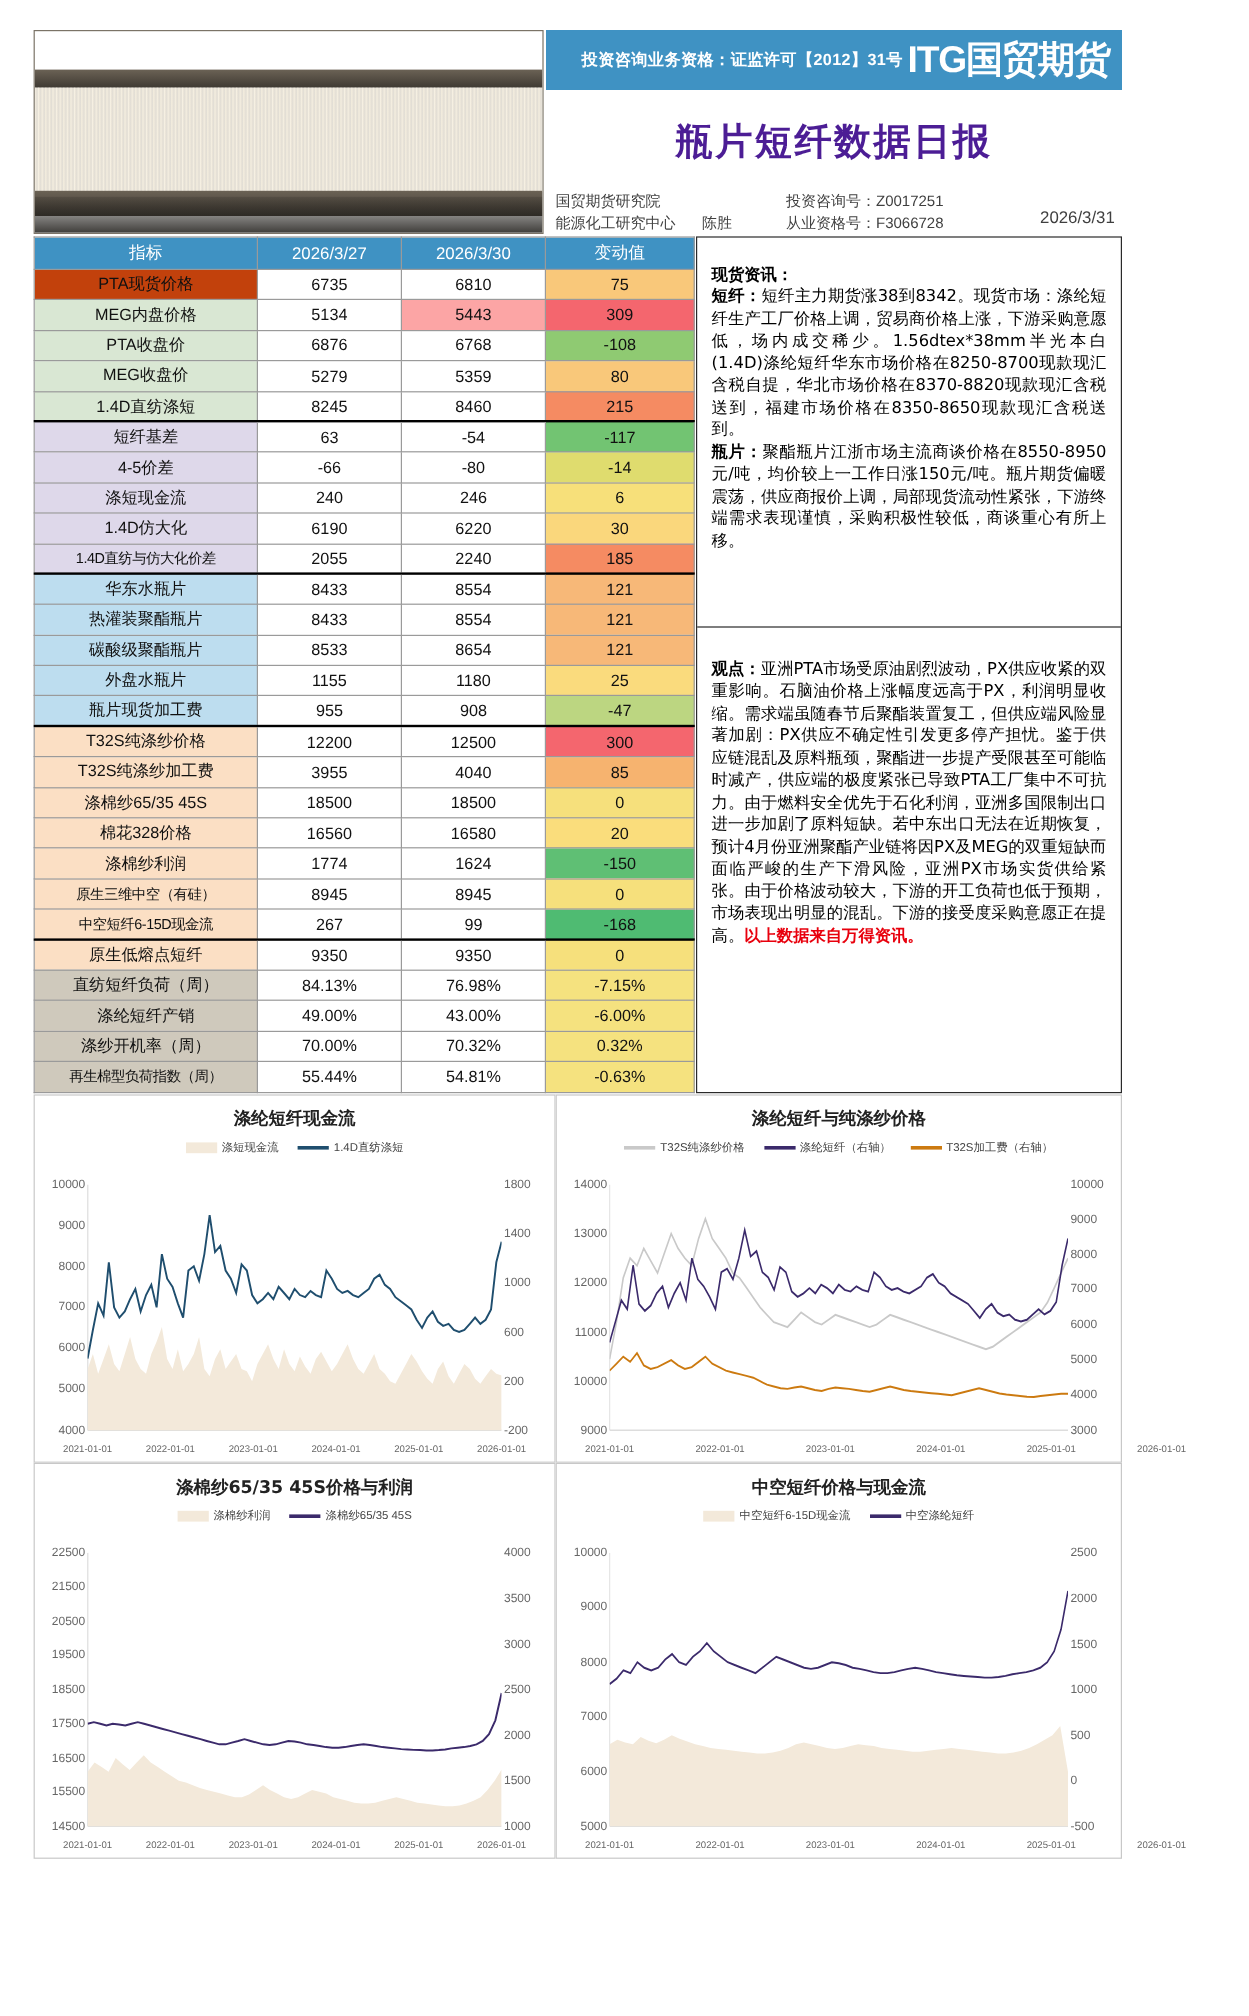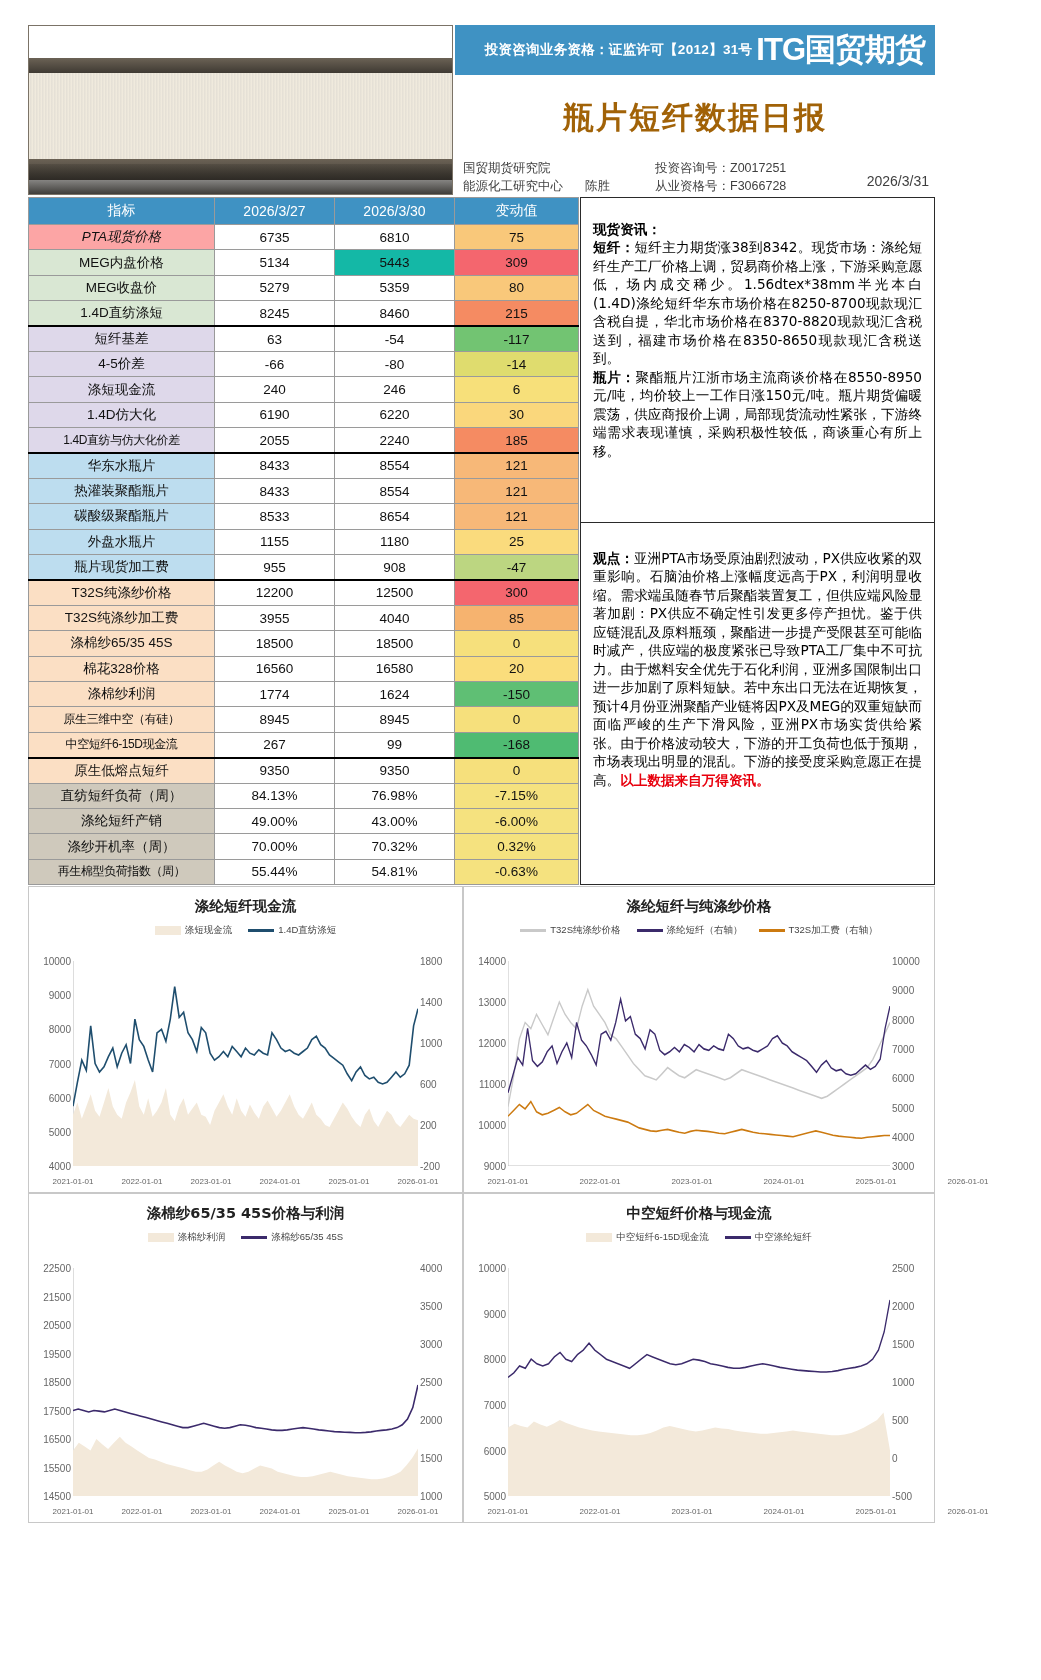--- a/index.html
+++ b/index.html
@@ -48,21 +48,21 @@
     background:#3f92c3; height:55px;
     display:flex; align-items:center; justify-content:flex-end;
     padding:0 10px 0 12px; color:#fff; position:relative;
   }
   .qualtext { font-size:13.5px; font-weight:bold; letter-spacing:.3px; margin-right:4px; }
   .logo { font-size:31px; font-weight:bold; letter-spacing:-1px; line-height:1; white-space:nowrap; }
   .logo .g { color:#ffffff; }
   .titlewrap { flex:1; background:#fff; position:relative; }
   .bigtitle {
     text-align:center; font-size:31px; font-weight:bold;
-    margin-top:22px; letter-spacing:2px; color:#a16207;
+    margin-top:22px; letter-spacing:2px; color:#4c1d95;
     font-family:"DejaVu Sans","Liberation Sans",sans-serif;
   }
   .metarow { display:flex; margin-top:20px; font-size:12.5px; color:#3f3f3f; }
   .meta-a { width:200px; padding-left:8px; line-height:1.45; }
   .meta-c { width:150px; line-height:1.45; }
   .meta-d { flex:1; text-align:right; padding-right:6px; padding-top:14px; font-size:14px; color:#3f3f3f;}
   .meta-inline { display:flex; }
   .meta-inline .nm { margin-left:22px; }
 
   
@@ -163,30 +163,36 @@
       <thead>
           <tr>
         <th>指标</th>
         <th>2026/3/27</th>
         <th>2026/3/30</th>
         <th>变动值</th>
       </tr>
         </thead>
       <tbody id="tbody">
           <tr>
-            <td class="label" style="background: #fca5a5; font-style: italic;">PTA现货价格</td>
+            <td class="label" style="background: #c2410c;">PTA现货价格</td>
             <td class="val" style="background: rgb(255, 255, 255);">6735</td>
             <td class="val" style="background: rgb(255, 255, 255);">6810</td>
             <td class="val" style="background: rgb(249, 200, 122);">75</td>
           </tr>
           <tr>
             <td class="label" style="background: rgb(217, 231, 211);">MEG内盘价格</td>
             <td class="val" style="background: rgb(255, 255, 255);">5134</td>
-            <td class="val" style="background: #14b8a6;">5443</td>
+            <td class="val" style="background: #fca5a5;">5443</td>
             <td class="val" style="background: rgb(244, 102, 110);">309</td>
+          </tr>
+          <tr>
+            <td class="label" style="background: rgb(217, 231, 211);">PTA收盘价</td>
+            <td class="val" style="background: rgb(255, 255, 255);">6876</td>
+            <td class="val" style="background: rgb(255, 255, 255);">6768</td>
+            <td class="val" style="background: rgb(143, 202, 114);">-108</td>
           </tr>
           <tr>
             <td class="label" style="background: rgb(217, 231, 211);">MEG收盘价</td>
             <td class="val" style="background: rgb(255, 255, 255);">5279</td>
             <td class="val" style="background: rgb(255, 255, 255);">5359</td>
             <td class="val" style="background: rgb(249, 200, 122);">80</td>
           </tr>
           <tr>
             <td class="label" style="background: rgb(217, 231, 211);">1.4D直纺涤短</td>
             <td class="val" style="background: rgb(255, 255, 255);">8245</td>

